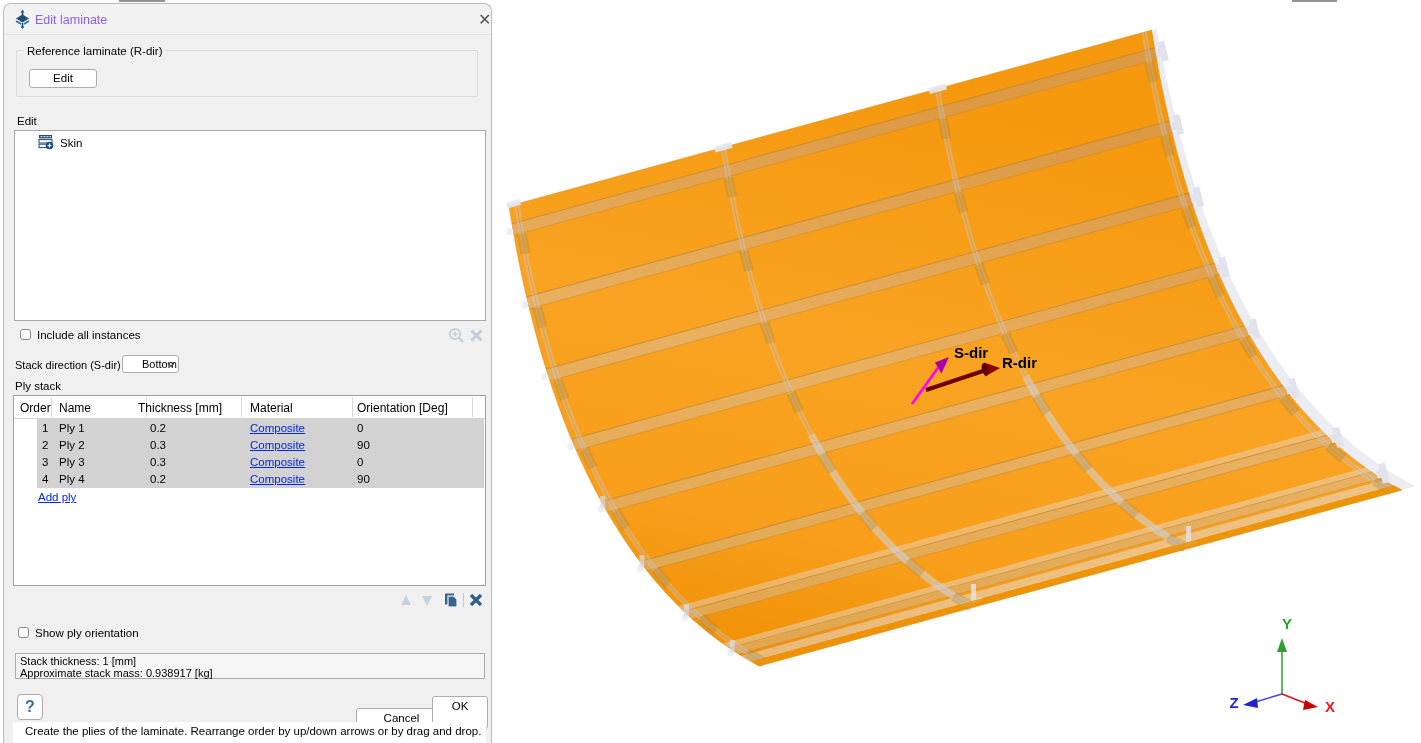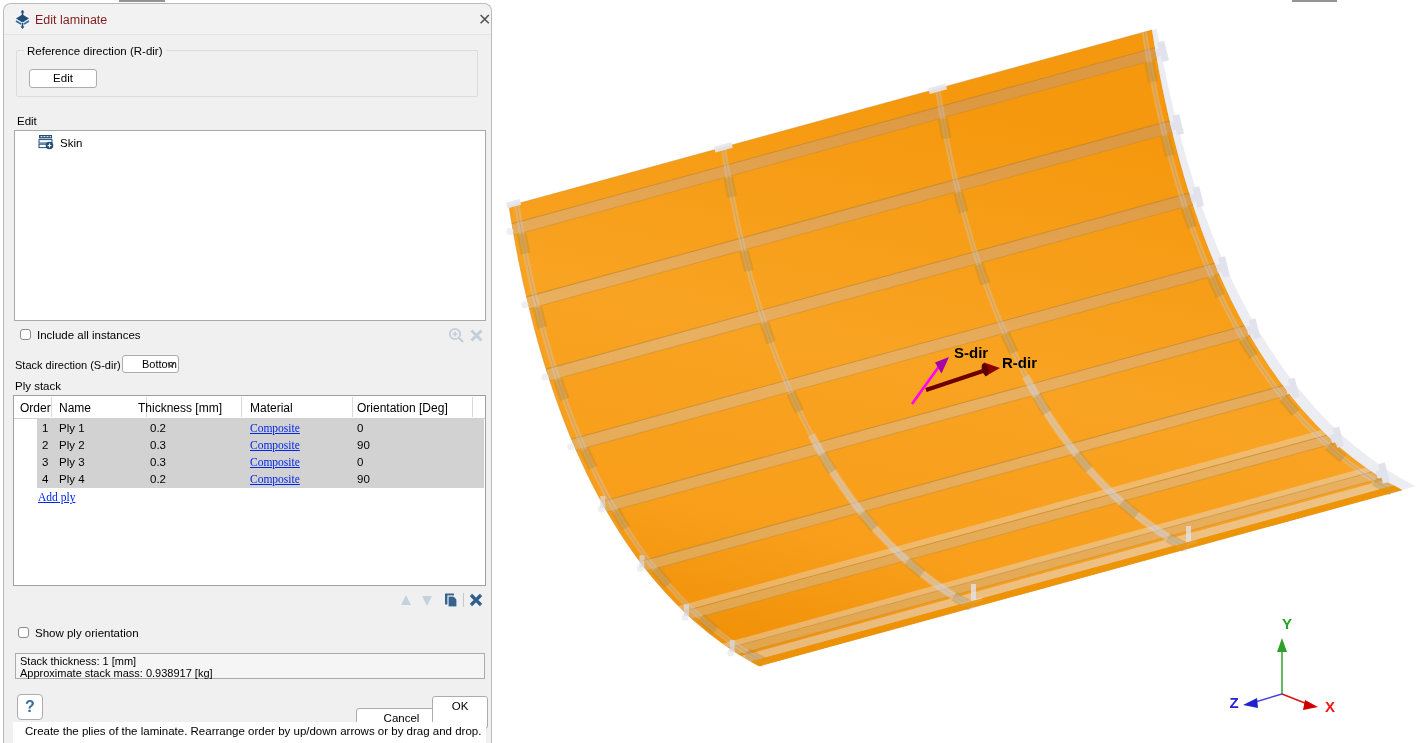--- a/index.html
+++ b/index.html
@@ -4,21 +4,21 @@
 html,body { width:1421px; height:743px; overflow:hidden; background:#fff;
   font-family:"Liberation Sans", sans-serif; }
 #page { position:relative; width:1421px; height:743px; background:#fff; }
 .abs { position:absolute; }
 #dlg { position:absolute; left:3px; top:3px; width:489px; height:741px;
   background:#f0f0f0; border:1px solid #bababa; border-bottom:none; border-radius:8px 8px 0 0; }
 .lbl { position:absolute; font-size:11.5px; color:#000; white-space:nowrap; }
 .btn { position:absolute; background:#fff; border:1px solid #acacac; border-radius:3px;
   font-size:11.5px; color:#000; text-align:center; }
 .cb { position:absolute; width:11px; height:11px; background:#fff; border:1px solid #8a8a8a; border-radius:3px; }
-a.lnk { color:#0026e8; text-decoration:underline;font-family:Liberation Serif, serif; }
+a.lnk { color:#0026e8; text-decoration:underline; }
 </style></head><body>
 <div id="page">
 
 <svg class="abs" style="left:0;top:0" width="1421" height="743" viewBox="0 0 1421 743">
 <defs>
 <linearGradient id="pg" x1="950" y1="100" x2="830" y2="660" gradientUnits="userSpaceOnUse">
  <stop offset="0" stop-color="#f5980d"></stop>
  <stop offset="0.45" stop-color="#f9a322"></stop>
  <stop offset="0.8" stop-color="#f89e1a"></stop>
  <stop offset="1" stop-color="#f19208"></stop>
@@ -164,25 +164,25 @@
 <div id="dlg">
   <div class="abs" style="left:0;top:0;width:487px;height:31px;background:#f2f2f2;border-radius:8px 8px 0 0;border-bottom:1px solid #e4e4e4"></div>
   <svg class="abs" style="left:9px;top:6px" width="19" height="19" viewBox="0 0 19 19">
     <path d="M9.5,4.5 L16,8.5 L9.5,12.5 L3,8.5 Z" fill="#1f4e79"></path>
     <path d="M3,11 L8,14 M11,14 L16,11" stroke="#2e6da4" stroke-width="1.6" fill="none"></path>
     <line x1="9.5" y1="0.5" x2="9.5" y2="6" stroke="#1f4e79" stroke-width="1.6"></line>
     <path d="M9.5,0 L7.6,2.6 L11.4,2.6 Z" fill="#1f4e79"></path>
     <line x1="9.5" y1="13" x2="9.5" y2="18" stroke="#1f4e79" stroke-width="1.6"></line>
     <path d="M9.5,19 L7.6,16.4 L11.4,16.4 Z" fill="#1f4e79"></path>
   </svg>
-  <div class="lbl" style="left:31px;top:9px;font-size:12.5px;color:#7f1d1d">Edit laminate</div>
+  <div class="lbl" style="left:31px;top:9px;font-size:12.5px;color:#8b5cf6">Edit laminate</div>
   <div class="lbl" style="left:474px;top:6px;font-size:16px;color:#555">✕</div>
 
   <div class="abs" style="left:12px;top:46px;width:462px;height:47px;border:1px solid #dcdcdc;border-radius:2px"></div>
-  <div class="lbl" style="left:20px;top:41px;background:#f0f0f0;padding:0 3px">Reference direction (R-dir)</div>
+  <div class="lbl" style="left:20px;top:41px;background:#f0f0f0;padding:0 3px">Reference laminate (R-dir)</div>
   <div class="btn" style="left:25px;top:65px;width:68px;height:19px;line-height:17px">Edit</div>
 
   <div class="lbl" style="left:13px;top:111px">Edit</div>
   <div class="abs" style="left:10px;top:126px;width:472px;height:191px;background:#fff;border:1px solid #a9a9a9"></div>
   <svg class="abs" style="left:34px;top:130px" width="16" height="16" viewBox="0 0 16 16">
     <rect x="1" y="1" width="13" height="3.4" fill="#1f4e79"></rect>
     <path d="M2.5,2.7h2 M5.5,2.7h2 M8.5,2.7h2 M11.5,2.7h1.5" stroke="#fff" stroke-width="1" fill="none"></path>
     <rect x="1" y="5.6" width="13" height="3.4" fill="none" stroke="#1f4e79"></rect>
     <rect x="1" y="10.2" width="8" height="3.4" fill="none" stroke="#1f4e79"></rect>
     <circle cx="11.5" cy="11.5" r="3.8" fill="#1f4e79"></circle>

